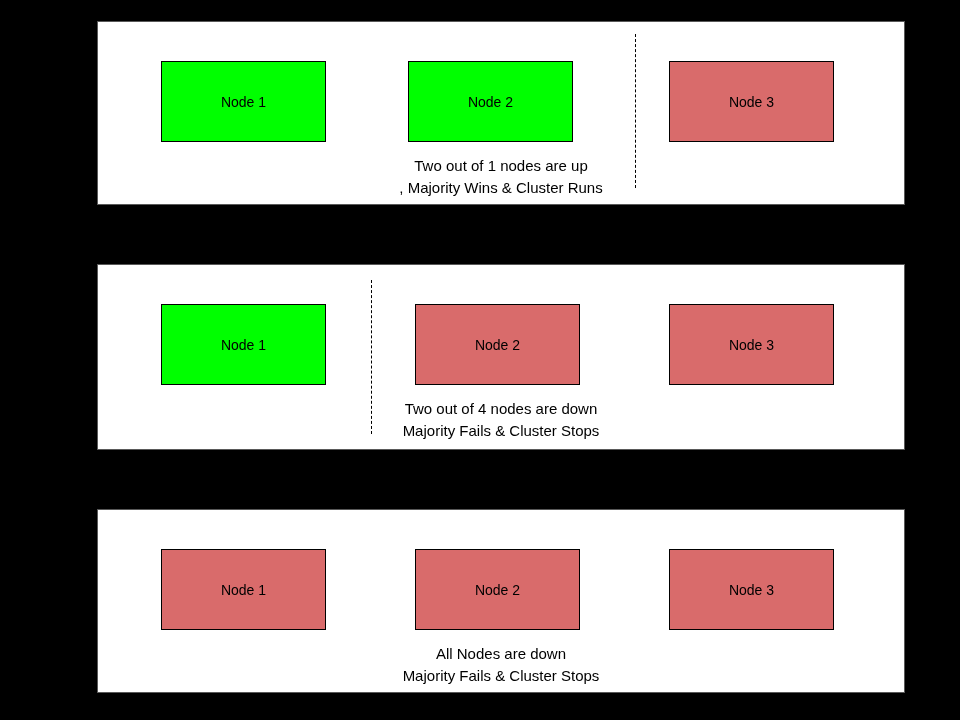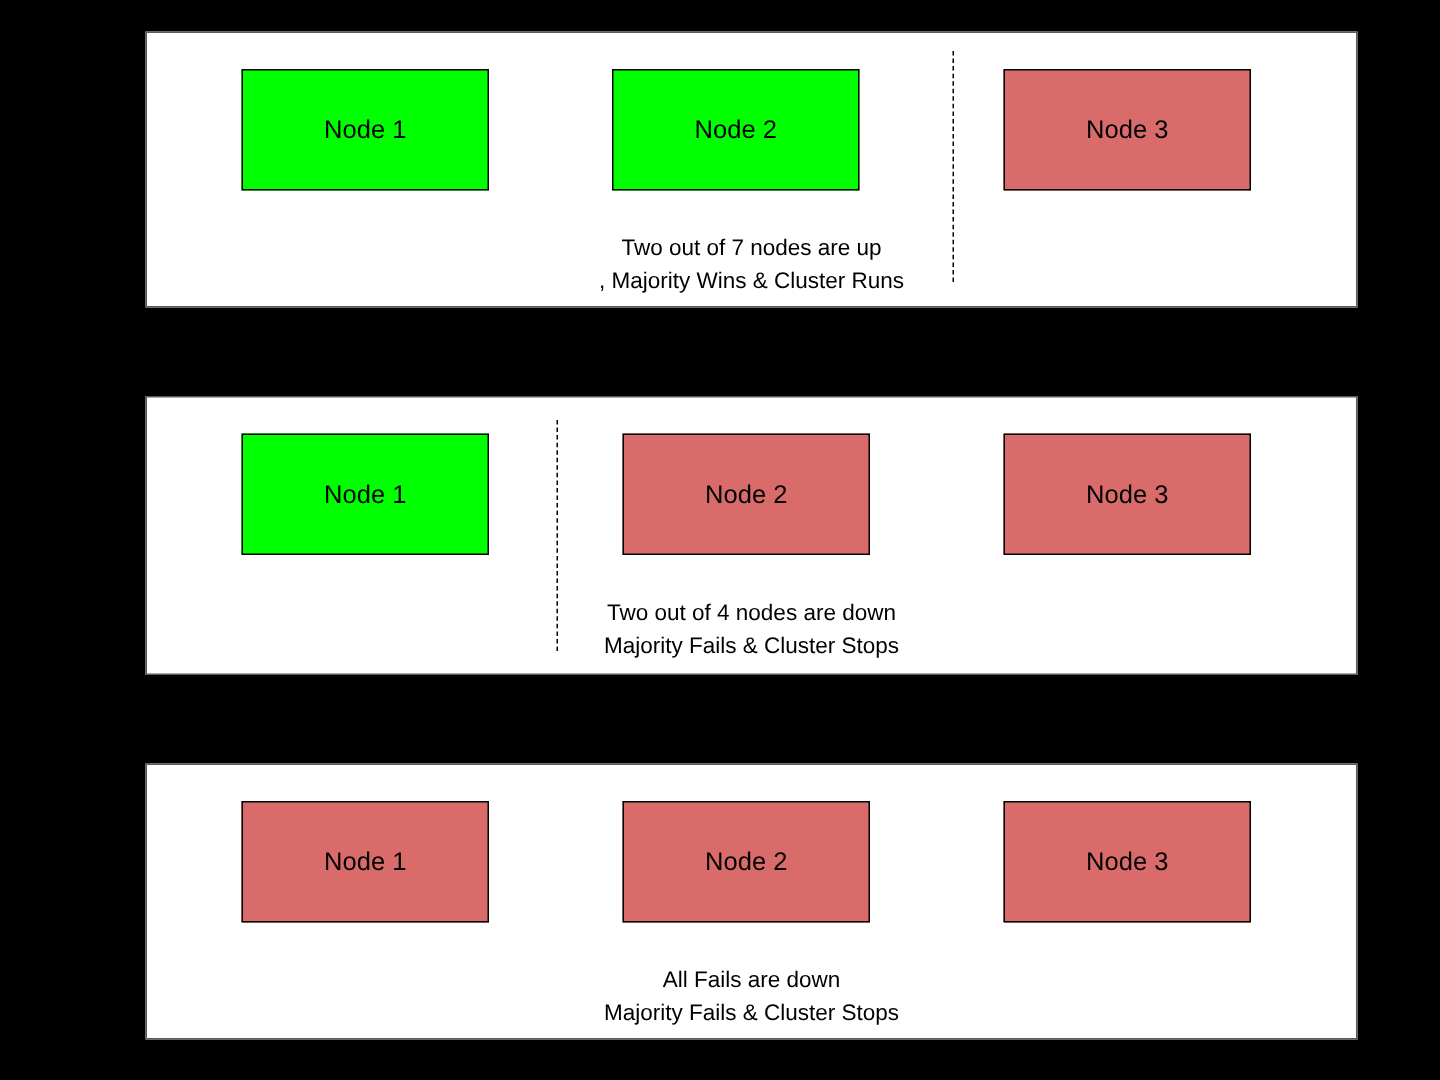--- a/index.html
+++ b/index.html
@@ -20,24 +20,24 @@
   }
   .panel{
     position:absolute;left:97px;width:806px;height:182px;
     background:var(--panel-background);
     border:1px solid var(--panel-border);
   }
   .panel-1{top:21px;}
   .panel-2{top:264px;height:184px;}
   .panel-3{top:509px;}
   .node{
-    position:absolute;top:24px;width:163px;height:79px;
+    position:absolute;top:39px;width:163px;height:79px;
     border:1px solid var(--node-border);
     display:flex;align-items:center;justify-content:center;
-    font-size:17px;color:var(--text);
+    font-size:14px;color:var(--text);
   }
   .n1{left:63px;}
   .n2{left:317px;}
   .n3{left:571px;text-align:center;}
   .panel-1 .n2{left:310px;}
   .node[data-status="up"]{background:var(--node-up);}
   .node[data-status="down"]{background:var(--node-down);}
   .divider{
     position:absolute;width:0;height:154px;
     border-left:1px dashed var(--divider);
@@ -58,21 +58,21 @@
     <span>Node 1</span>
   </div>
   <div class="node n2" data-status="up">
     <span>Node 2</span>
   </div>
   <div class="node n3" data-status="down">
     <span>Node 3</span>
   </div>
   <div class="divider divider-1"></div>
   <div class="caption">
-    <div>Two out of 7 nodes are up</div>
+    <div>Two out of 1 nodes are up</div>
     <div>, Majority Wins &amp; Cluster Runs</div>
   </div>
 </section>
 
 <section class="panel panel-2">
   <div class="node n1" data-status="up">
     <span>Node 1</span>
   </div>
   <div class="node n2" data-status="down">
     <span>Node 2</span>
@@ -91,16 +91,16 @@
   <div class="node n1" data-status="down">
     <span>Node 1</span>
   </div>
   <div class="node n2" data-status="down">
     <span>Node 2</span>
   </div>
   <div class="node n3" data-status="down">
     <span>Node 3</span>
   </div>
   <div class="caption">
-    <div>All Fails are down</div>
+    <div>All Nodes are down</div>
     <div>Majority Fails &amp; Cluster Stops</div>
   </div>
 </section>
 
 </body></html>

